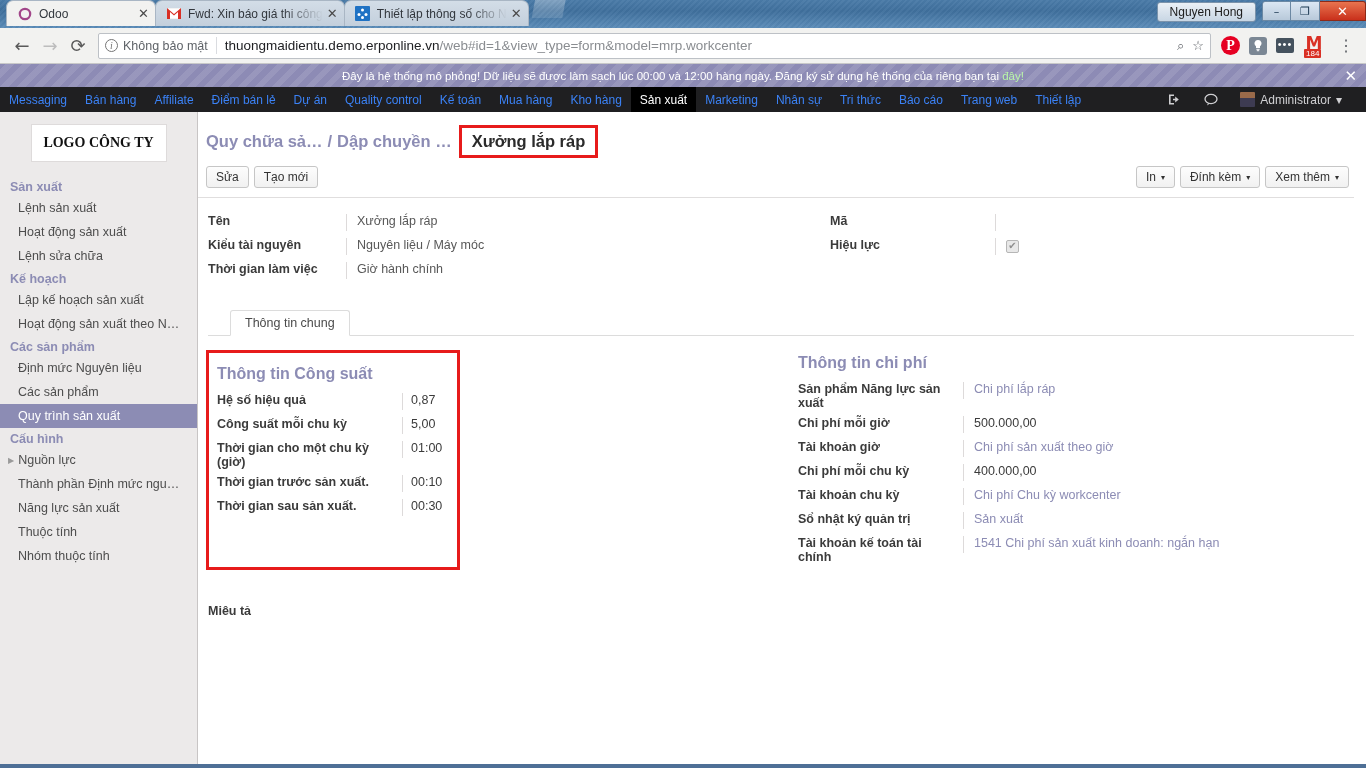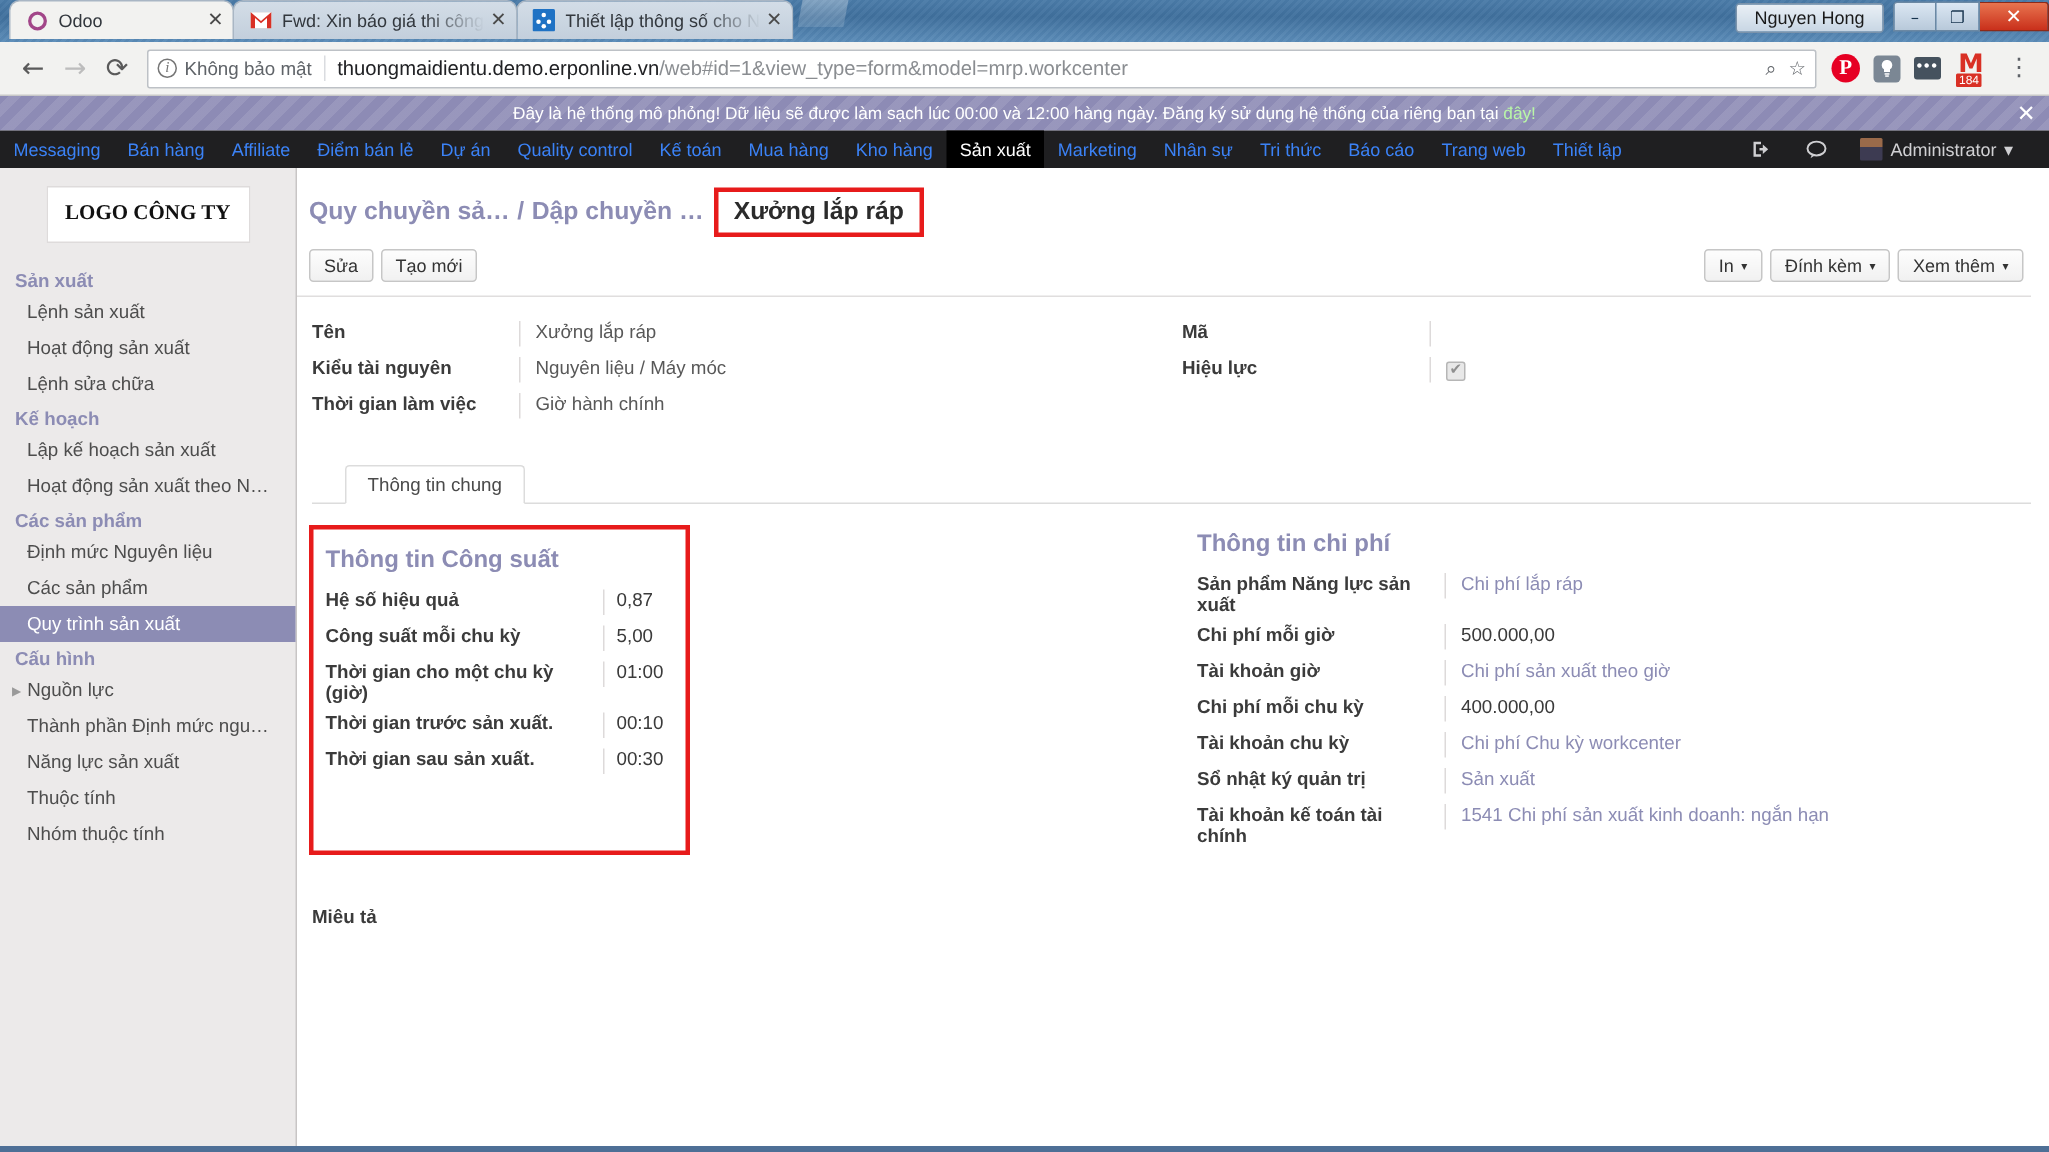--- a/index.html
+++ b/index.html
@@ -229,23 +229,23 @@
   .btn {
     height: 22px; padding: 0 9px; margin-right: 5px;
     background: linear-gradient(to bottom,#fdfdfd,#f1f1f1);
     border: 1px solid #c6c6c6; border-radius: 3px;
     font-size: 12px; color: #333; cursor: pointer;
     display: inline-flex; align-items: center; white-space: nowrap;
   }
   .toolbar-right { margin-left: auto; display: flex; }
   .btn .caret { margin-left: 5px; font-size: 8px; font-family: "DejaVu Sans", sans-serif; }
 
-  .form-top { display: flex; padding: 16px 0 0 10px; }
+  .form-top { display: flex; padding: 16px 0 0 10px; gap: 32px; }
   .fgroup { width: 580px; }
-  .fgroup.right { width: 470px; }
+  .fgroup.right { width: 470px; margin-left: 10px;}
   .frow { display: flex; align-items: flex-start; margin-bottom: 6px; min-height: 18px;}
   .flabel {
     width: 138px; flex: 0 0 138px; font-size: 12.5px; font-weight: bold; color: #3b3b3b;
     padding-right: 8px;
   }
   .fgroup.right .flabel { width: 165px; flex: 0 0 165px; }
   .fvalue {
     font-size: 12.5px; color: #585858; border-left: 1px solid #dddada;
     padding-left: 10px; flex: 1; min-height: 17px;
   }
@@ -453,21 +453,21 @@
     </div>
     <div class="side-item">Thành phần Định mức ngu…</div>
     <div class="side-item">Năng lực sản xuất</div>
     <div class="side-item">Thuộc tính</div>
     <div class="side-item">Nhóm thuộc tính</div>
   </div>
 
   <div class="content">
 
     <div class="breadcrumb">
-      <span class="crumb">Quy chuyền sả…</span>
+      <span class="crumb">Quy chữa sả…</span>
       <span class="sep">/</span>
       <span class="crumb">Dập chuyền …</span>
       <span class="current">Xưởng lắp ráp</span>
     </div>
 
     <div class="toolbar">
       <span class="btn">Sửa</span>
       <span class="btn">Tạo mới</span>
       <span class="toolbar-right">
         <span class="btn">

